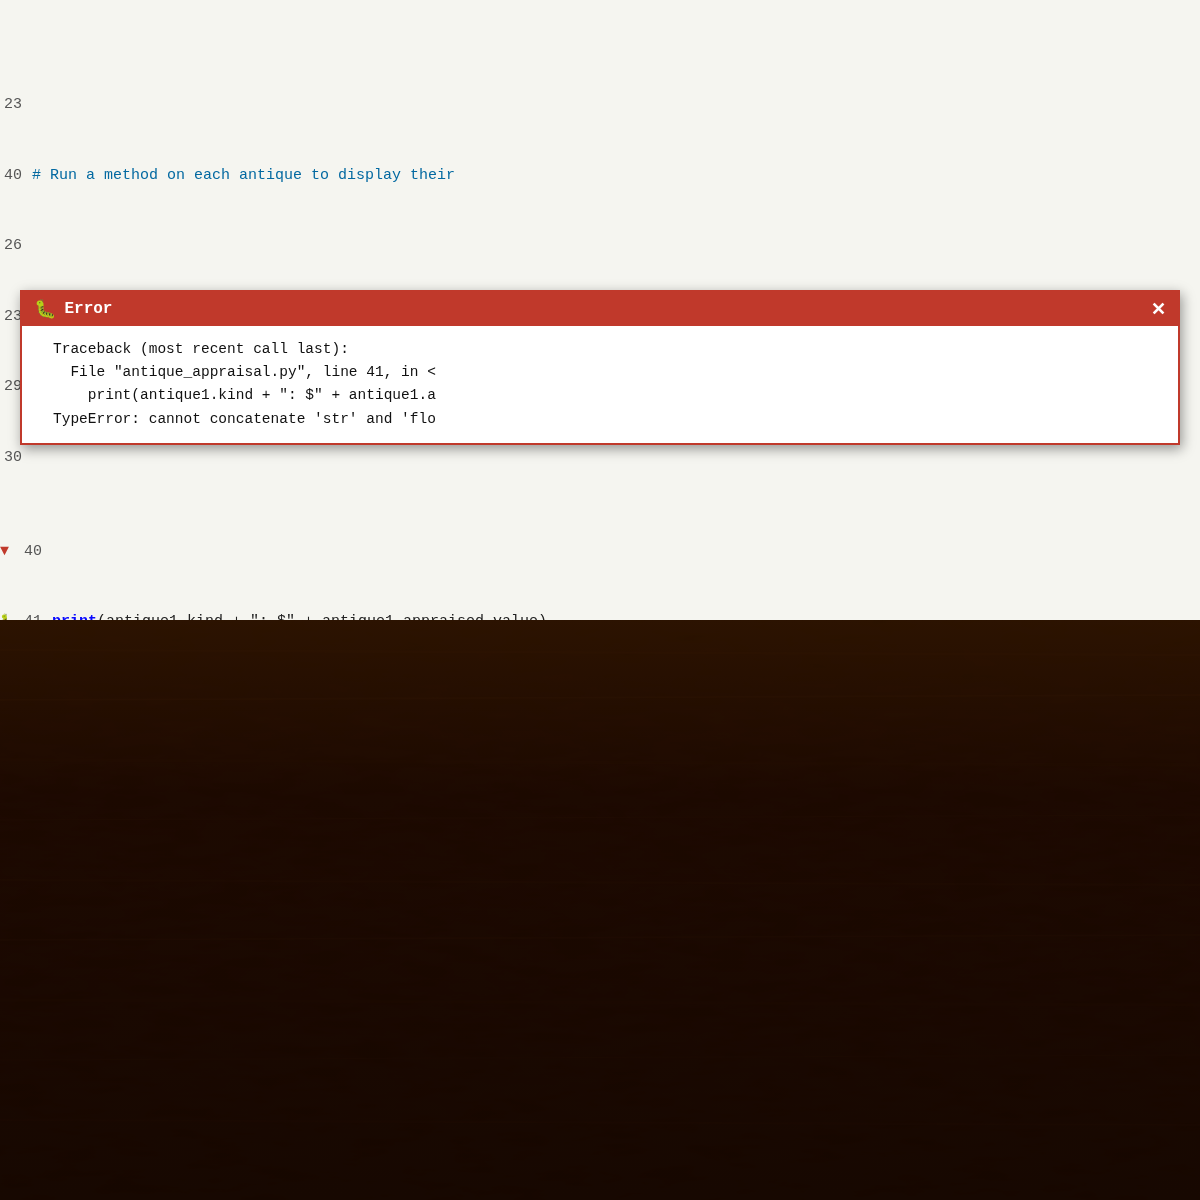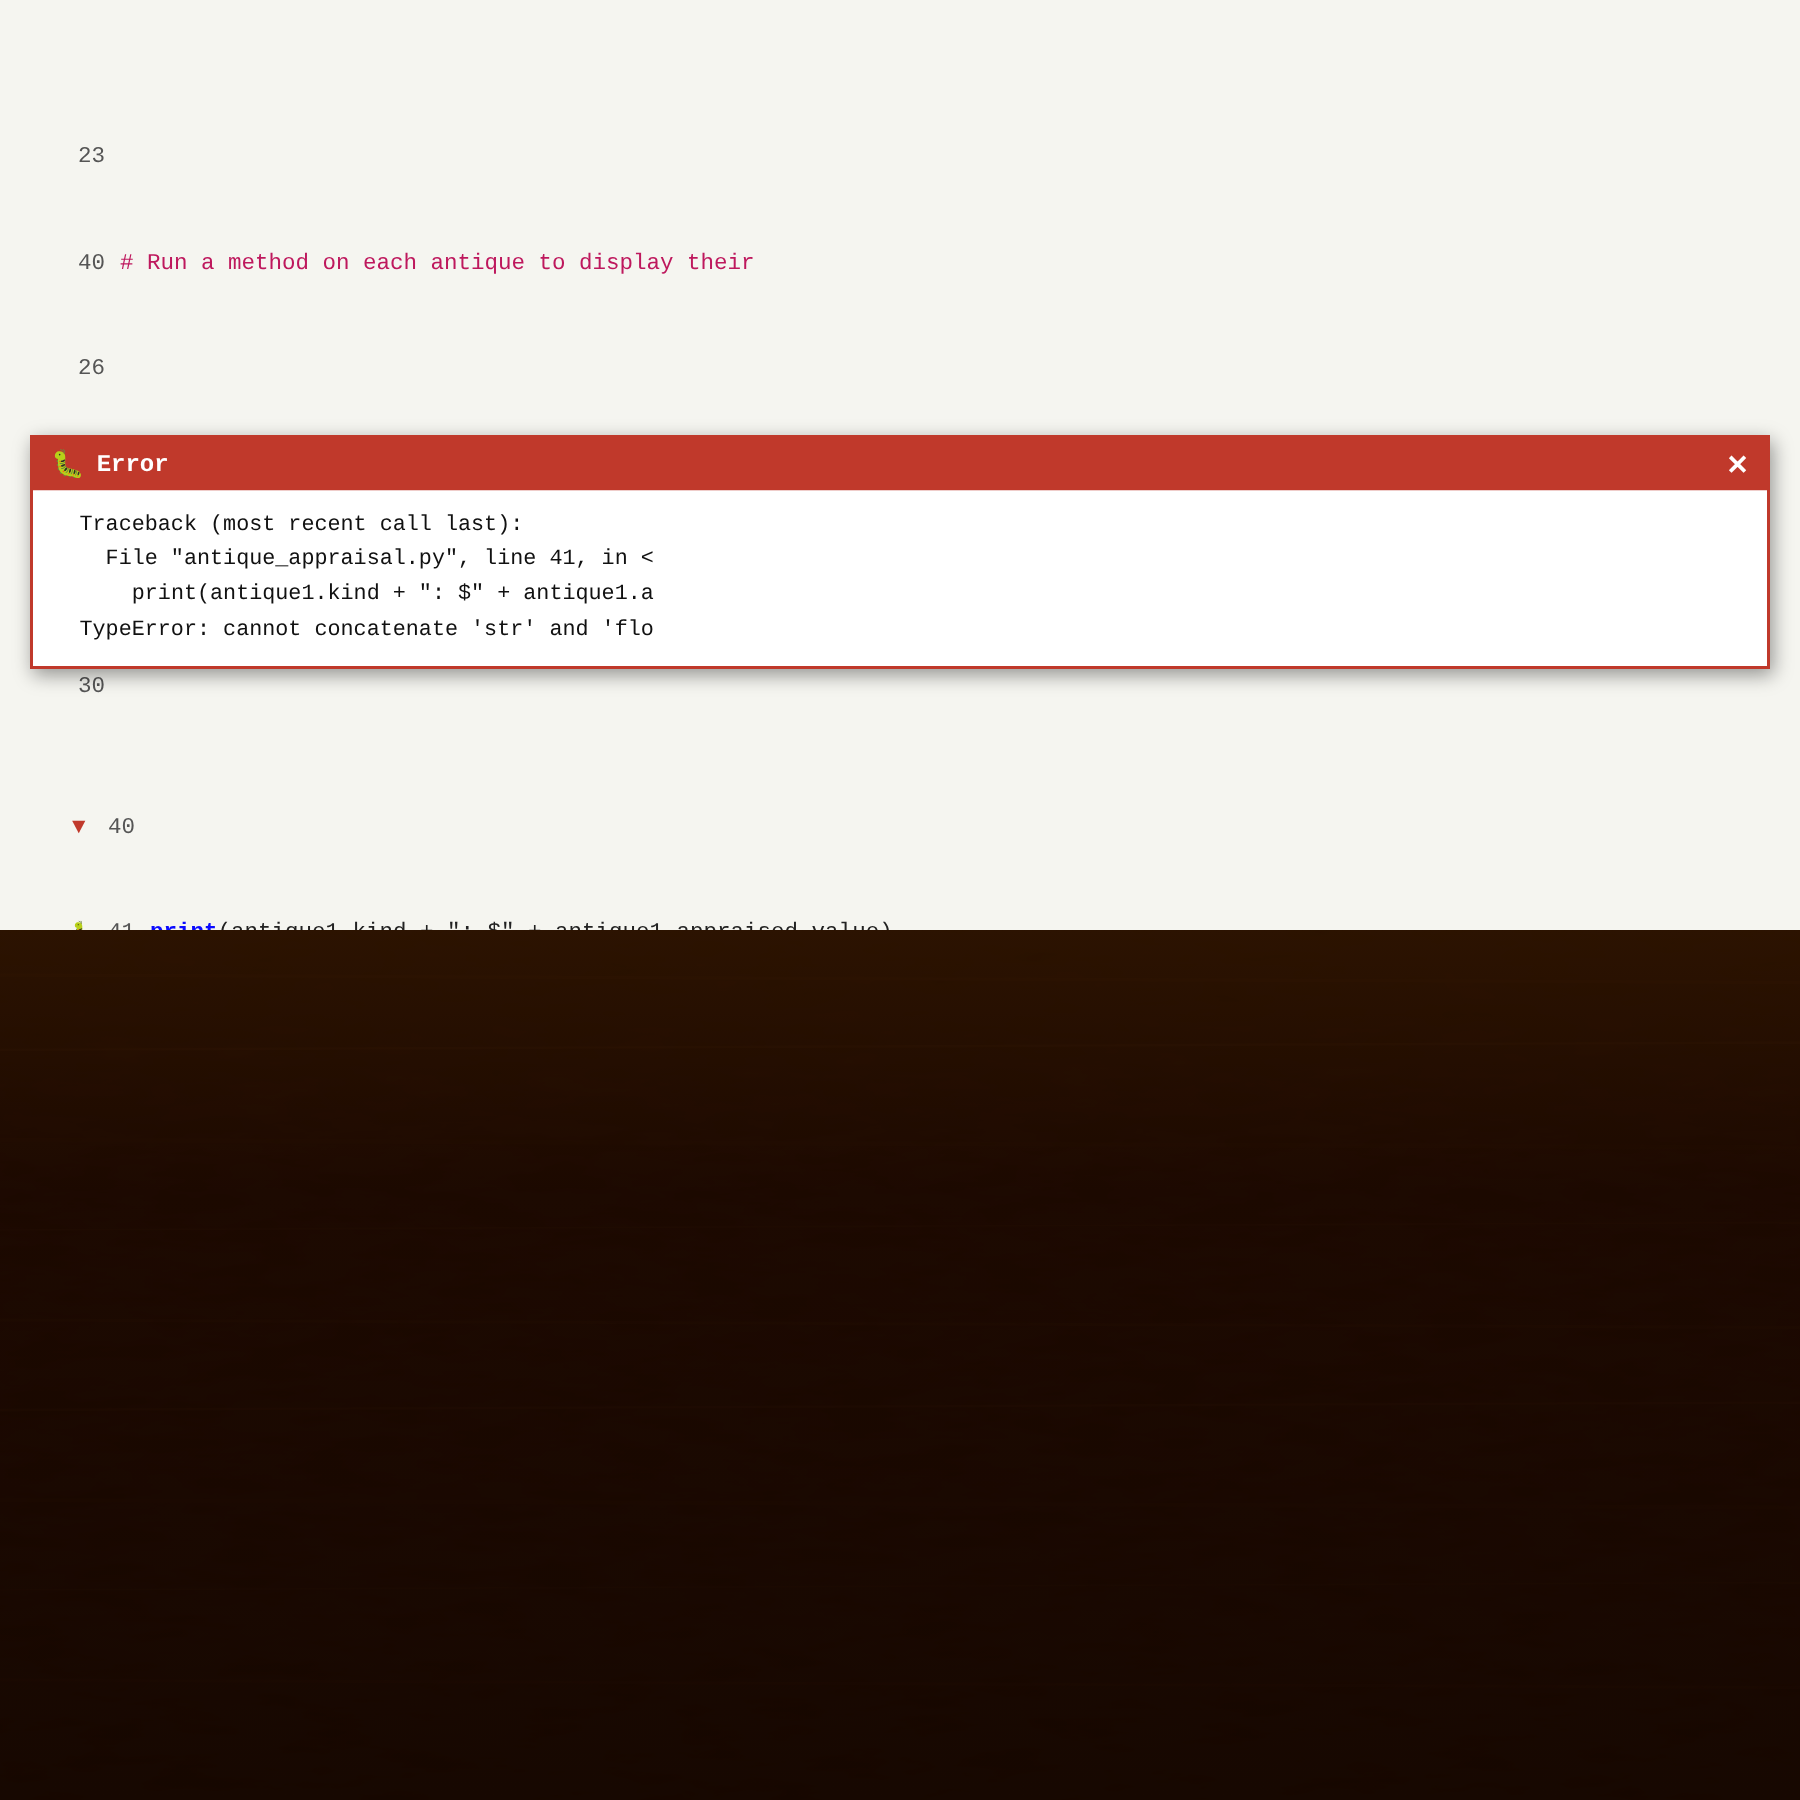--- a/index.html
+++ b/index.html
@@ -26,23 +26,22 @@
       font-size: 15px;
       line-height: 1.55;
       color: #222;
       white-space: pre;
       overflow: hidden;
     }
 
     .code-line {
       display: flex;
       align-items: baseline;
-      padding-left: 12px;
+      padding-left: 0;
       min-height: 24px;
-      margin-left: 36px;
     }
 
     .line-num {
       color: #555;
       min-width: 32px;
       text-align: right;
       padding-right: 10px;
       user-select: none;
       font-size: 15px;
     }
@@ -51,21 +50,21 @@
       font-size: 15px;
       color: #222;
     }
 
     .kw-print {
       color: #0a0aff;
       font-weight: bold;
     }
 
     .comment {
-      color: #be185d;
+      color: #0369a1;
     }
 
     
     .error-dialog {
       position: absolute;
       top: 290px;
       left: 20px;
       right: 20px;
       background-color: #fff;
       border: 2px solid #c0392b;

